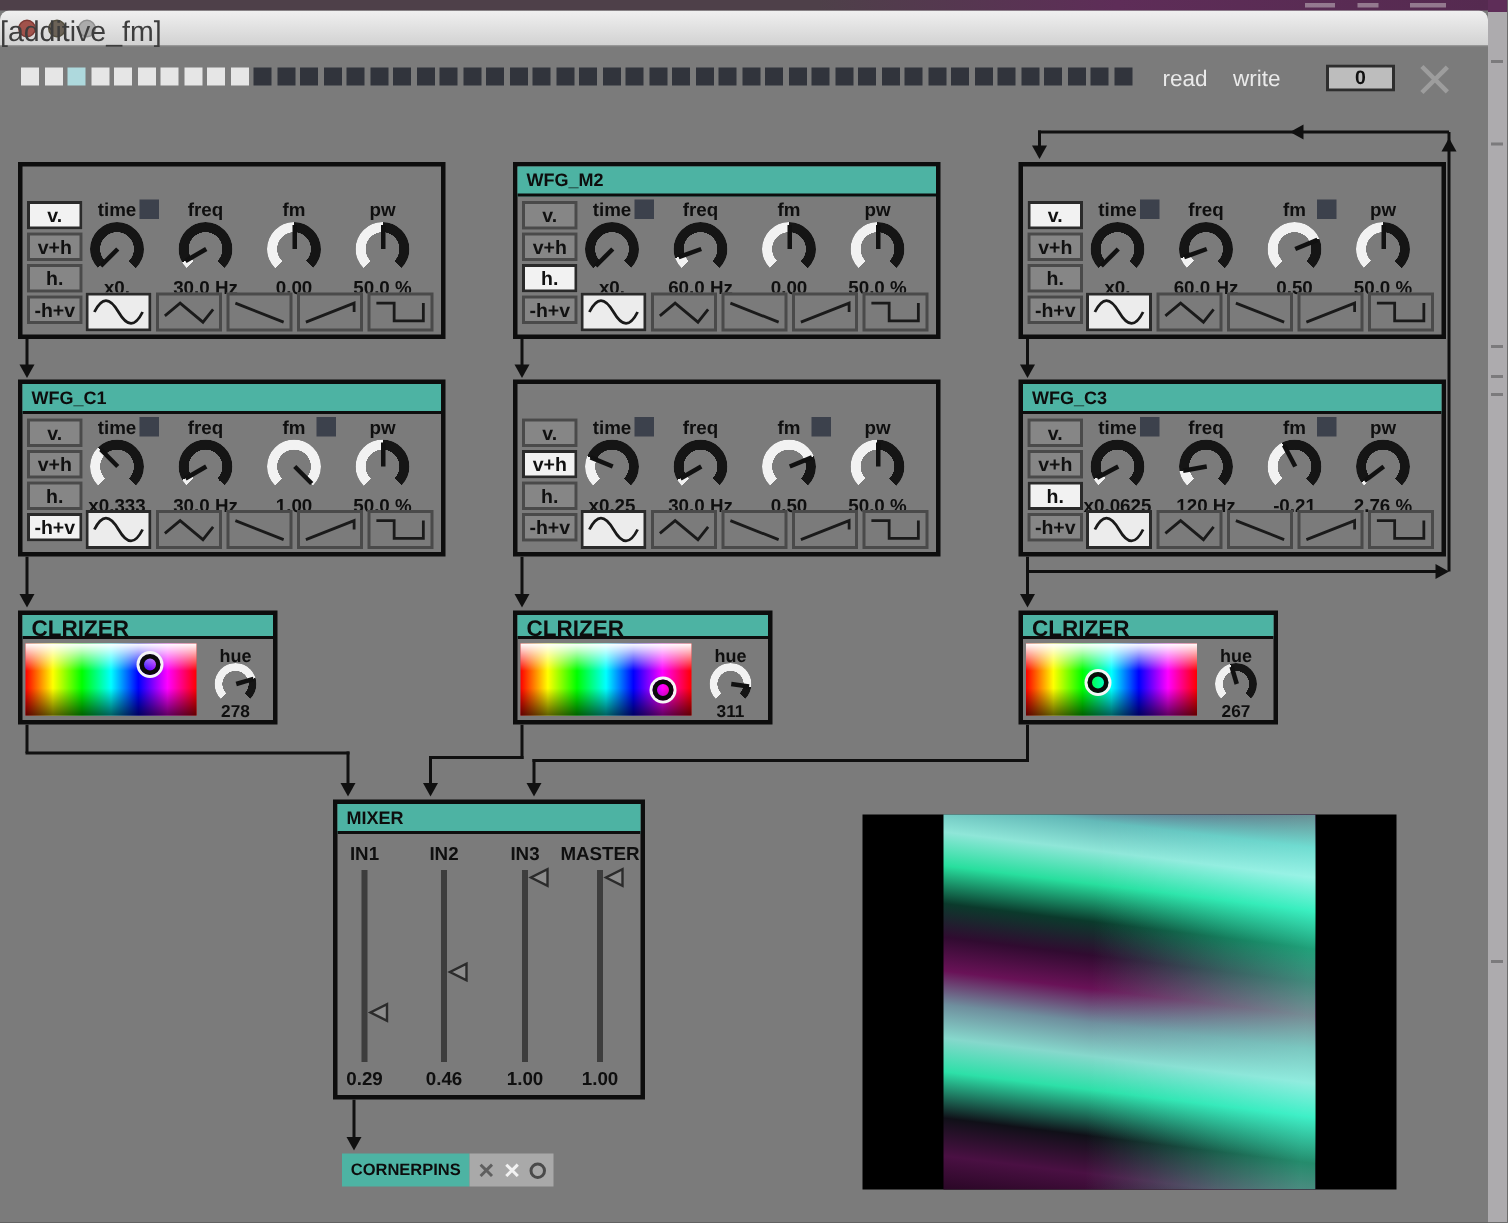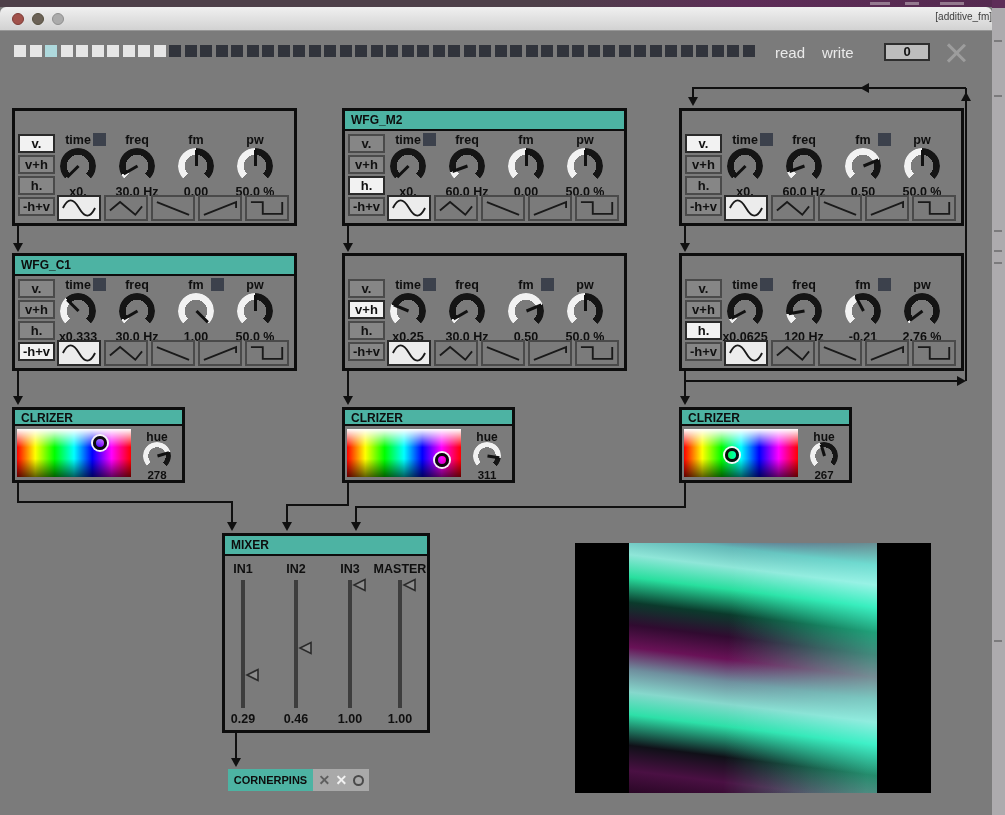--- a/index.html
+++ b/index.html
@@ -11,21 +11,21 @@
     background:linear-gradient(to right,#4e4049 0%,#4e4049 55%,#5e2d58 75%,#552a50 100%);}
   .desktop-mark{position:absolute;height:3px;background:#cfc7cc;opacity:.5;top:2px;}
   .right-sliver{position:absolute;left:992px;top:0;width:13px;height:815px;background:#adabae;}
   .right-sliver .top{position:absolute;left:0;top:0;width:13px;height:8px;background:#5e2d58;}
   .sliver-mark{position:absolute;left:2px;width:8px;height:2px;background:#5a5a5a;opacity:.6;}
 
   
   .titlebar{position:absolute;left:0;top:7px;width:992px;height:24px;
     background:linear-gradient(to bottom,#f0f0f0,#d2d2d2);
     border-bottom:1px solid #979797;border-radius:6px 6px 0 0;}
-  .title-text{position:absolute;left:0;right:0;top:4px;text-align:right;font-size:10px;color:#3d3d3d;}
+  .title-text{position:absolute;left:0;right:0;top:4px;text-align:left;font-size:19px;color:#3d3d3d;}
   .tl{position:absolute;top:6px;width:12px;height:12px;border-radius:50%;}
   .tl1{left:12px;background:#a1524b;border:1px solid #7e3b36;}
   .tl2{left:32px;background:#6b6257;border:1px solid #55503f;}
   .tl3{left:52px;background:#ababab;border:1px solid #8f8f8f;}
 
   
   .preset-row{position:absolute;left:14px;top:45px;height:12px;}
   .pq{position:absolute;top:0;width:12px;height:12px;}
   .pq.light{background:#e6e6e6;}
   .pq.sel{background:#aed9dd;}
@@ -62,21 +62,21 @@
     -webkit-mask:radial-gradient(closest-side,transparent 62%,#000 63%);
     mask:radial-gradient(closest-side,transparent 62%,#000 63%);}
   .knob .needle{position:absolute;left:16.5px;top:2px;width:3px;height:16px;background:#111;transform-origin:50% 16px;}
   .knob-value{position:absolute;font-weight:bold;font-size:12.5px;color:#0f0f0f;text-align:center;width:70px;}
   .wave-btn{position:absolute;width:44px;height:26px;border:2px solid #4a4a4a;background:#7b7b7b;}
   .wave-btn.sel{background:#ececec;border-color:#2a2a2a;}
   .wave-btn svg{display:block;}
 
   .clrizer{width:173px;height:76px;}
   .clrizer .mod-header{height:16px;}
-  .clrizer .mod-title{top:1px;font-size:12px;}
+  .clrizer .mod-title{top:1px;font-size:15px;}
   .swatch{position:absolute;left:2px;top:19px;width:114px;height:48px;
     background:
       linear-gradient(to bottom,rgba(255,255,255,1) 0%,rgba(255,255,255,0) 38%,rgba(0,0,0,0) 62%,rgba(0,0,0,.62) 100%),
       linear-gradient(to right,#f00 0%,#ff0 16%,#0f0 33%,#0ff 50%,#00f 66%,#f0f 83%,#f00 100%);}
   .marker{position:absolute;width:14px;height:14px;border:3.5px solid #0a0a0a;border-radius:50%;
     box-shadow:0 0 0 2px #f5f5f5;}
   .hue-label{position:absolute;font-weight:bold;font-size:12px;color:#0f0f0f;text-align:center;width:40px;}
   .hue-value{position:absolute;font-weight:bold;font-size:11.5px;color:#0f0f0f;text-align:center;width:40px;}
   .knob.small{width:28px;height:28px;}
   .knob.small .needle{left:12.5px;top:2px;height:12px;transform-origin:50% 12px;}
@@ -508,20 +508,23 @@
           <path d="M3,21 L41,6 L41,13" fill="none" stroke="#1a1a1a" stroke-width="2.2"></path>
         </svg>
       </div>
       <div class="wave-btn" style="left: 230px; top: 84px;">
         <svg width="40" height="22" viewBox="0 0 44 26">
           <path d="M3,6 L17,6 L17,20 L40,20 L40,6" fill="none" stroke="#1a1a1a" stroke-width="2.2"></path>
         </svg>
       </div>
     </div>
   <div class="module wfg" style="left:679px;top:253px;">
+      <div class="mod-header">
+        <div class="mod-title">WFG_C3</div>
+      </div>
       <div class="mode-btn" style="top: 23px;">v.</div>
       <div class="mode-btn" style="top: 44px;">v+h</div>
       <div class="mode-btn sel" style="top: 65px;">h.</div>
       <div class="mode-btn" style="top: 86px;">-h+v</div>
       <div class="knob-label" style="left: 33px; top: 22px;">time</div>
       <div class="knob-sq" style="left: 78px; top: 22px;"></div>
       <div class="knob" style="left: 45px; top: 37px;">
         <div class="ring" style="background: conic-gradient(from -135deg, rgb(242, 242, 242) 0deg, rgb(242, 242, 242) 17deg, rgb(21, 21, 21) 17deg, rgb(21, 21, 21) 270deg, transparent 270deg, transparent 360deg);"></div>
         <div class="needle" style="transform: rotate(-118deg);"></div>
       </div>

